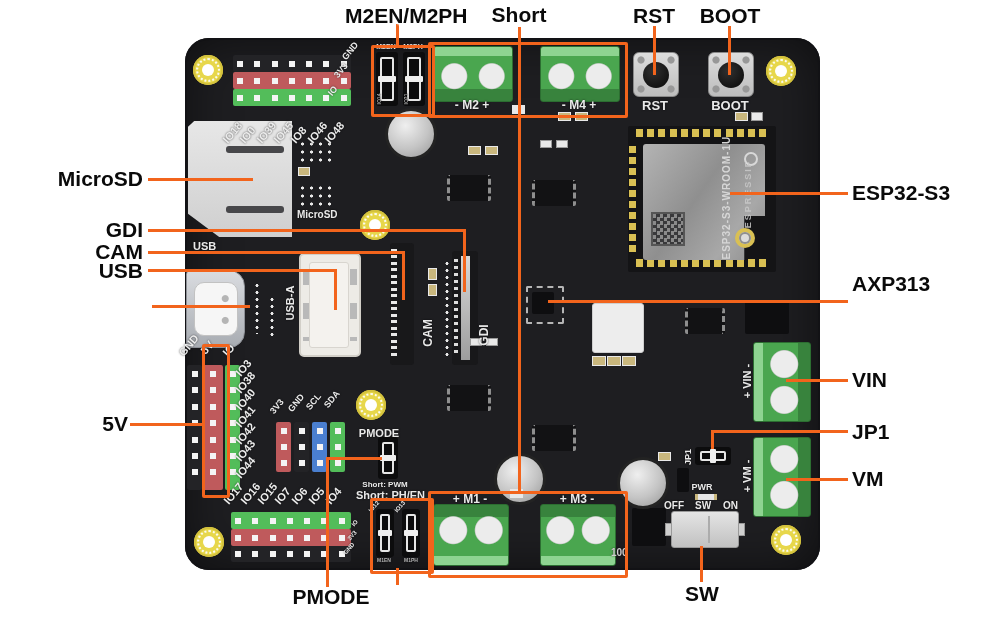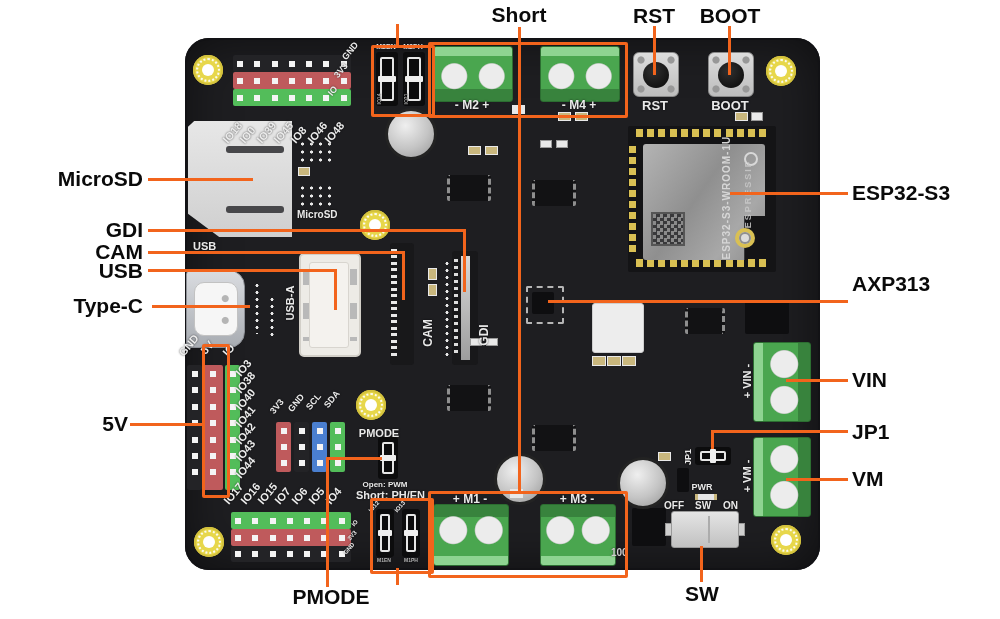--- a/index.html
+++ b/index.html
@@ -227,21 +227,21 @@
   <div class="pcol pcol3" style="left:294px;top:422px;width:15px;height:50px;background:#232326;"></div>
   <div class="pcol pcol3" style="left:312px;top:422px;width:15px;height:50px;background:#4a7fd0;"></div>
   <div class="pcol pcol3" style="left:330px;top:422px;width:15px;height:50px;background:#53bd5a;"></div>
   <div class="diag diag-sm" style="left:277px;top:404px;">3V3</div>
   <div class="diag diag-sm" style="left:295px;top:402px;">GND</div>
   <div class="diag diag-sm" style="left:313px;top:400px;">SCL</div>
   <div class="diag diag-sm" style="left:331px;top:398px;">SDA</div>
 
   <div class="silk tc" style="left:350px;top:427px;width:58px;font-size:11px;">PMODE</div>
   <div class="jv" style="left:378px;top:437px;width:20px;height:42px;"></div>
-  <div class="silk tc" style="left:356px;top:480px;width:58px;font-size:8px;">Open: PWM</div>
+  <div class="silk tc" style="left:356px;top:480px;width:58px;font-size:8px;">Short: PWM</div>
   <div class="silk tc" style="left:356px;top:489px;width:58px;font-size:11px;">Short: PH/EN</div>
 
   <div class="prow" style="left:231px;top:512px;width:120px;height:17px;background:#53bd5a;"></div>
   <div class="prow" style="left:231px;top:529px;width:120px;height:17px;background:#bf5a5c;"></div>
   <div class="prow" style="left:231px;top:546px;width:120px;height:16px;background:#232326;"></div>
   <div class="diag" style="left:231px;top:494px;">IO17</div>
   <div class="diag" style="left:248px;top:494px;">IO16</div>
   <div class="diag" style="left:265px;top:494px;">IO15</div>
   <div class="diag" style="left:282px;top:494px;">IO7</div>
   <div class="diag" style="left:299px;top:494px;">IO6</div>
@@ -340,28 +340,28 @@
   <div class="lead" style="left:326px;top:457px;width:56px;height:3px;"></div>
   <div class="lead" style="left:396px;top:568px;width:3px;height:17px;"></div>
   <div class="lead" style="left:700px;top:546px;width:3px;height:36px;"></div>
   <div class="lead" style="left:730px;top:192px;width:118px;height:3px;"></div>
   <div class="lead" style="left:548px;top:300px;width:300px;height:3px;"></div>
   <div class="lead" style="left:786px;top:379px;width:62px;height:3px;"></div>
   <div class="lead" style="left:711px;top:430px;width:137px;height:3px;"></div>
   <div class="lead" style="left:711px;top:430px;width:3px;height:19px;"></div>
   <div class="lead" style="left:786px;top:478px;width:62px;height:3px;"></div>
 
+  <div class="co tc" style="left:345px;top:4px;width:120px;">M2EN/M2PH</div>
   <div class="co tc" style="left:479px;top:3px;width:80px;">Short</div>
   <div class="co tc" style="left:624px;top:4px;width:60px;">RST</div>
   <div class="co tc" style="left:697px;top:4px;width:66px;">BOOT</div>
   <div class="co tr" style="left:20px;top:167px;width:123px;">MicroSD</div>
   <div class="co tr" style="left:20px;top:218px;width:123px;">GDI</div>
   <div class="co tr" style="left:20px;top:240px;width:123px;">CAM</div>
   <div class="co tr" style="left:20px;top:259px;width:123px;">USB</div>
-  <div class="co tr" style="left:20px;top:294px;width:123px;">Type-C</div>
   <div class="co tr" style="left:20px;top:412px;width:108px;">5V</div>
   <div class="co" style="left:852px;top:181px;">ESP32-S3</div>
   <div class="co" style="left:852px;top:272px;">AXP313</div>
   <div class="co" style="left:852px;top:368px;">VIN</div>
   <div class="co" style="left:852px;top:420px;">JP1</div>
   <div class="co" style="left:852px;top:467px;">VM</div>
   <div class="co tc" style="left:291px;top:585px;width:80px;">PMODE</div>
   <div class="co tc" style="left:672px;top:582px;width:60px;">SW</div>
 
 </div>

